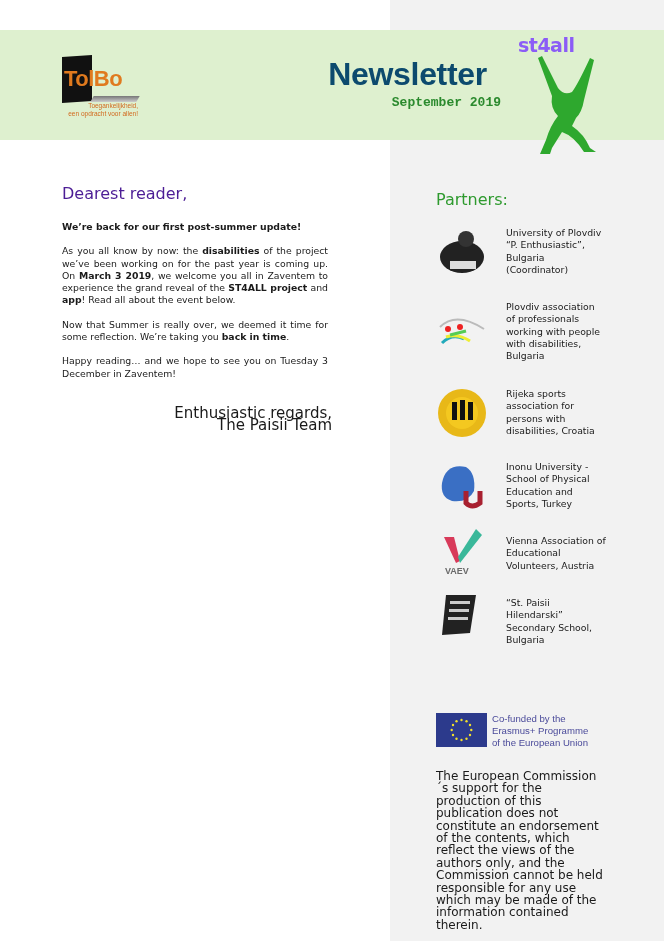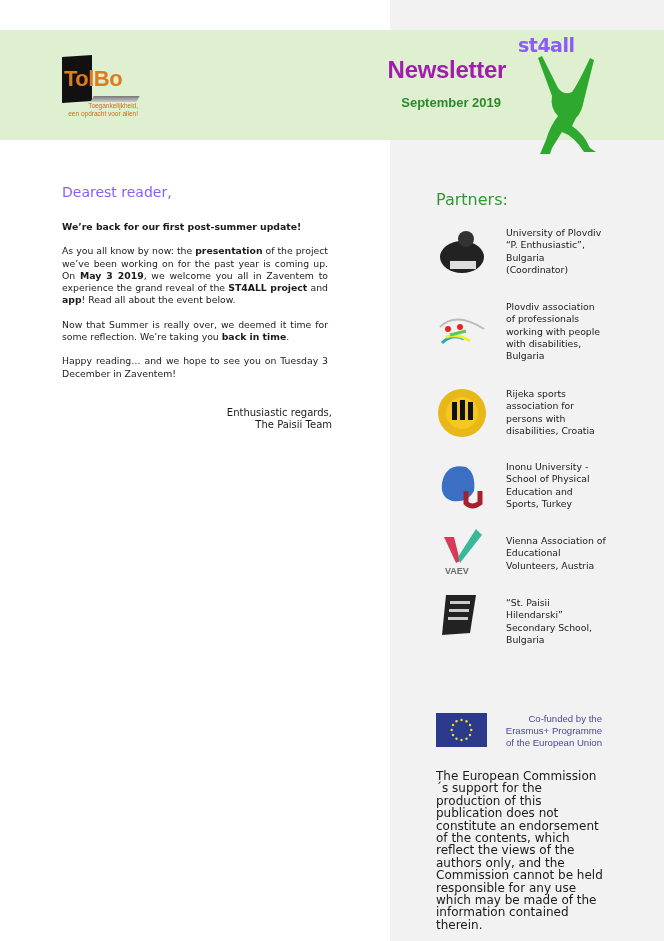--- a/index.html
+++ b/index.html
@@ -4,36 +4,36 @@
 <style>
   html, body { margin:0; padding:0; }
   body { width:664px; height:941px; position:relative; overflow:hidden; background:#ffffff; font-family:"DejaVu Sans", sans-serif; color:#1a1a1a; }
   .right-bg { position:absolute; left:390px; top:0; width:274px; height:941px; background:#f2f2f2; }
   .banner { position:absolute; left:0; top:30px; width:664px; height:110px; background:#def0cf; }
   .tolbo { position:absolute; left:60px; top:52px; width:80px; height:70px; }
   .tolbo-box { position:absolute; left:2px; top:4px; width:30px; height:46px; background:#111; transform:skewY(-4deg); }
   .tolbo-shadow { position:absolute; left:32px; top:44px; width:46px; height:6px; background:linear-gradient(#777,#ccc); transform:skewX(-30deg); }
   .tolbo-text { position:absolute; left:4px; top:14px; font-family:"Liberation Sans", sans-serif; font-weight:bold; font-size:22px; color:#e07a1e; letter-spacing:-0.5px; }
   .tolbo-tag { position:absolute; left:0; top:50px; width:78px; text-align:right; font-size:6.5px; line-height:8px; color:#d2691e; font-family:"Liberation Sans", sans-serif; }
-  .nl-title { position:absolute; right:158px; top:56px; font-family:"Liberation Sans", sans-serif; font-weight:bold; font-size:24px; color:#a21caf; letter-spacing:-0.3px; }
-  .nl-date { position:absolute; right:163px; top:95px; font-family:Liberation Sans, sans-serif; font-weight:bold; font-size:13px; color:#2b8a2e; }
+  .nl-title { position:absolute; right:177px; top:56px; font-family:"Liberation Sans", sans-serif; font-weight:bold; font-size:32px; color:#0c4a6e; letter-spacing:-0.3px; }
+  .nl-date { position:absolute; right:163px; top:95px; font-family:Liberation Mono, monospace; font-weight:bold; font-size:13px; color:#2b8a2e; }
   .st4all { position:absolute; left:512px; top:30px; width:100px; height:130px; }
   .st4all-text { position:absolute; left:6px; top:4px; font-family:"DejaVu Sans", sans-serif; font-weight:bold; font-size:19px; color:#8b5cf6; letter-spacing:-0.5px; }
-  .greeting { position:absolute; left:62px; top:184px; font-size:14px; color:#8b5cf6; }
+  .greeting { position:absolute; left:62px; top:184px; font-size:16px; color:#4c1d95; }
   .letter { position:absolute; left:62px; top:221px; width:270px; font-size:9.3px; line-height:12.3px; text-align:justify; }
   .letter p { margin:0 4px 12px 0; }
   .letter b { font-weight:bold; }
-  .signoff { position:absolute; left:62px; top:407px; width:270px; text-align:right; font-size:10px; line-height:12.3px; }
+  .signoff { position:absolute; left:62px; top:407px; width:270px; text-align:right; font-size:15px; line-height:12.3px; }
   .partners-title { position:absolute; left:436px; top:190px; font-size:16px; color:#2e9a2e; }
   .partner { position:absolute; left:436px; width:180px; }
   .partner .logo { position:absolute; left:0; width:52px; height:50px; }
   .partner .ptext { position:absolute; left:70px; top:0; width:100px; font-size:9.3px; line-height:12.3px; }
   .eu { position:absolute; left:436px; top:713px; width:170px; height:36px; }
   .eu-flag { position:absolute; left:0; top:0; width:51px; height:34px; background:#2c3a8c; }
-  .eu-text { position:absolute; left:56px; top:0; width:110px; text-align:right; font-family:"Liberation Sans", sans-serif; font-size:9.6px; line-height:12px; color:#4a4a9a; }
+  .eu-text { position:absolute; left:56px; top:0; width:110px; font-family:"Liberation Sans", sans-serif; font-size:9.6px; line-height:12px; color:#4a4a9a; }
   .disclaimer { position:absolute; left:436px; top:770px; width:170px; font-size:12px; line-height:12.4px; }
 </style>
 </head>
 <body>
 
 <div class="right-bg"></div>
 
 <div class="banner"></div>
 
 <div class="tolbo">
@@ -53,21 +53,21 @@
   <div class="st4all-text">st4all</div>
   <svg width="100" height="130" style="position:absolute;left:0;top:0">
     <path d="M26 28 L30 26 L46 58 Q52 66 60 62 Q66 54 78 28 L82 30 L72 70 Q70 82 64 88 L60 96 Q72 104 78 118 L84 122 L72 122 Q62 106 50 102 L40 118 L38 124 L28 124 L34 110 Q38 96 46 86 Q38 78 40 66 Z" fill="#2ea82e"></path>
   </svg>
 </div>
 
 <div class="greeting">Dearest reader,</div>
 
 <div class="letter">
   <p><b>We’re back for our first post-summer update!</b></p>
-  <p><span>As you all know by now: the </span><b>presentation</b><span> of the project we’ve been working on for the past year is coming up. On </span><b>May 3 2019</b><span>, we welcome you all in Zaventem to experience the grand reveal of the </span><b>ST4ALL project</b><span> and </span><b>app</b><span>! Read all about the event below.</span></p>
+  <p><span>As you all know by now: the </span><b>disabilities</b><span> of the project we’ve been working on for the past year is coming up. On </span><b>March 3 2019</b><span>, we welcome you all in Zaventem to experience the grand reveal of the </span><b>ST4ALL project</b><span> and </span><b>app</b><span>! Read all about the event below.</span></p>
   <p><span>Now that Summer is really over, we deemed it time for some reflection. We’re taking you </span><b>back in time</b><span>.</span></p>
   <p style="text-align:justify">Happy reading… and we hope to see you on Tuesday 3 December in Zaventem!</p>
 </div>
 
 <div class="signoff">
   <div>Enthusiastic regards,</div>
   <div>The Paisii Team</div>
 </div>
 
 <div class="partners-title">Partners:</div>

